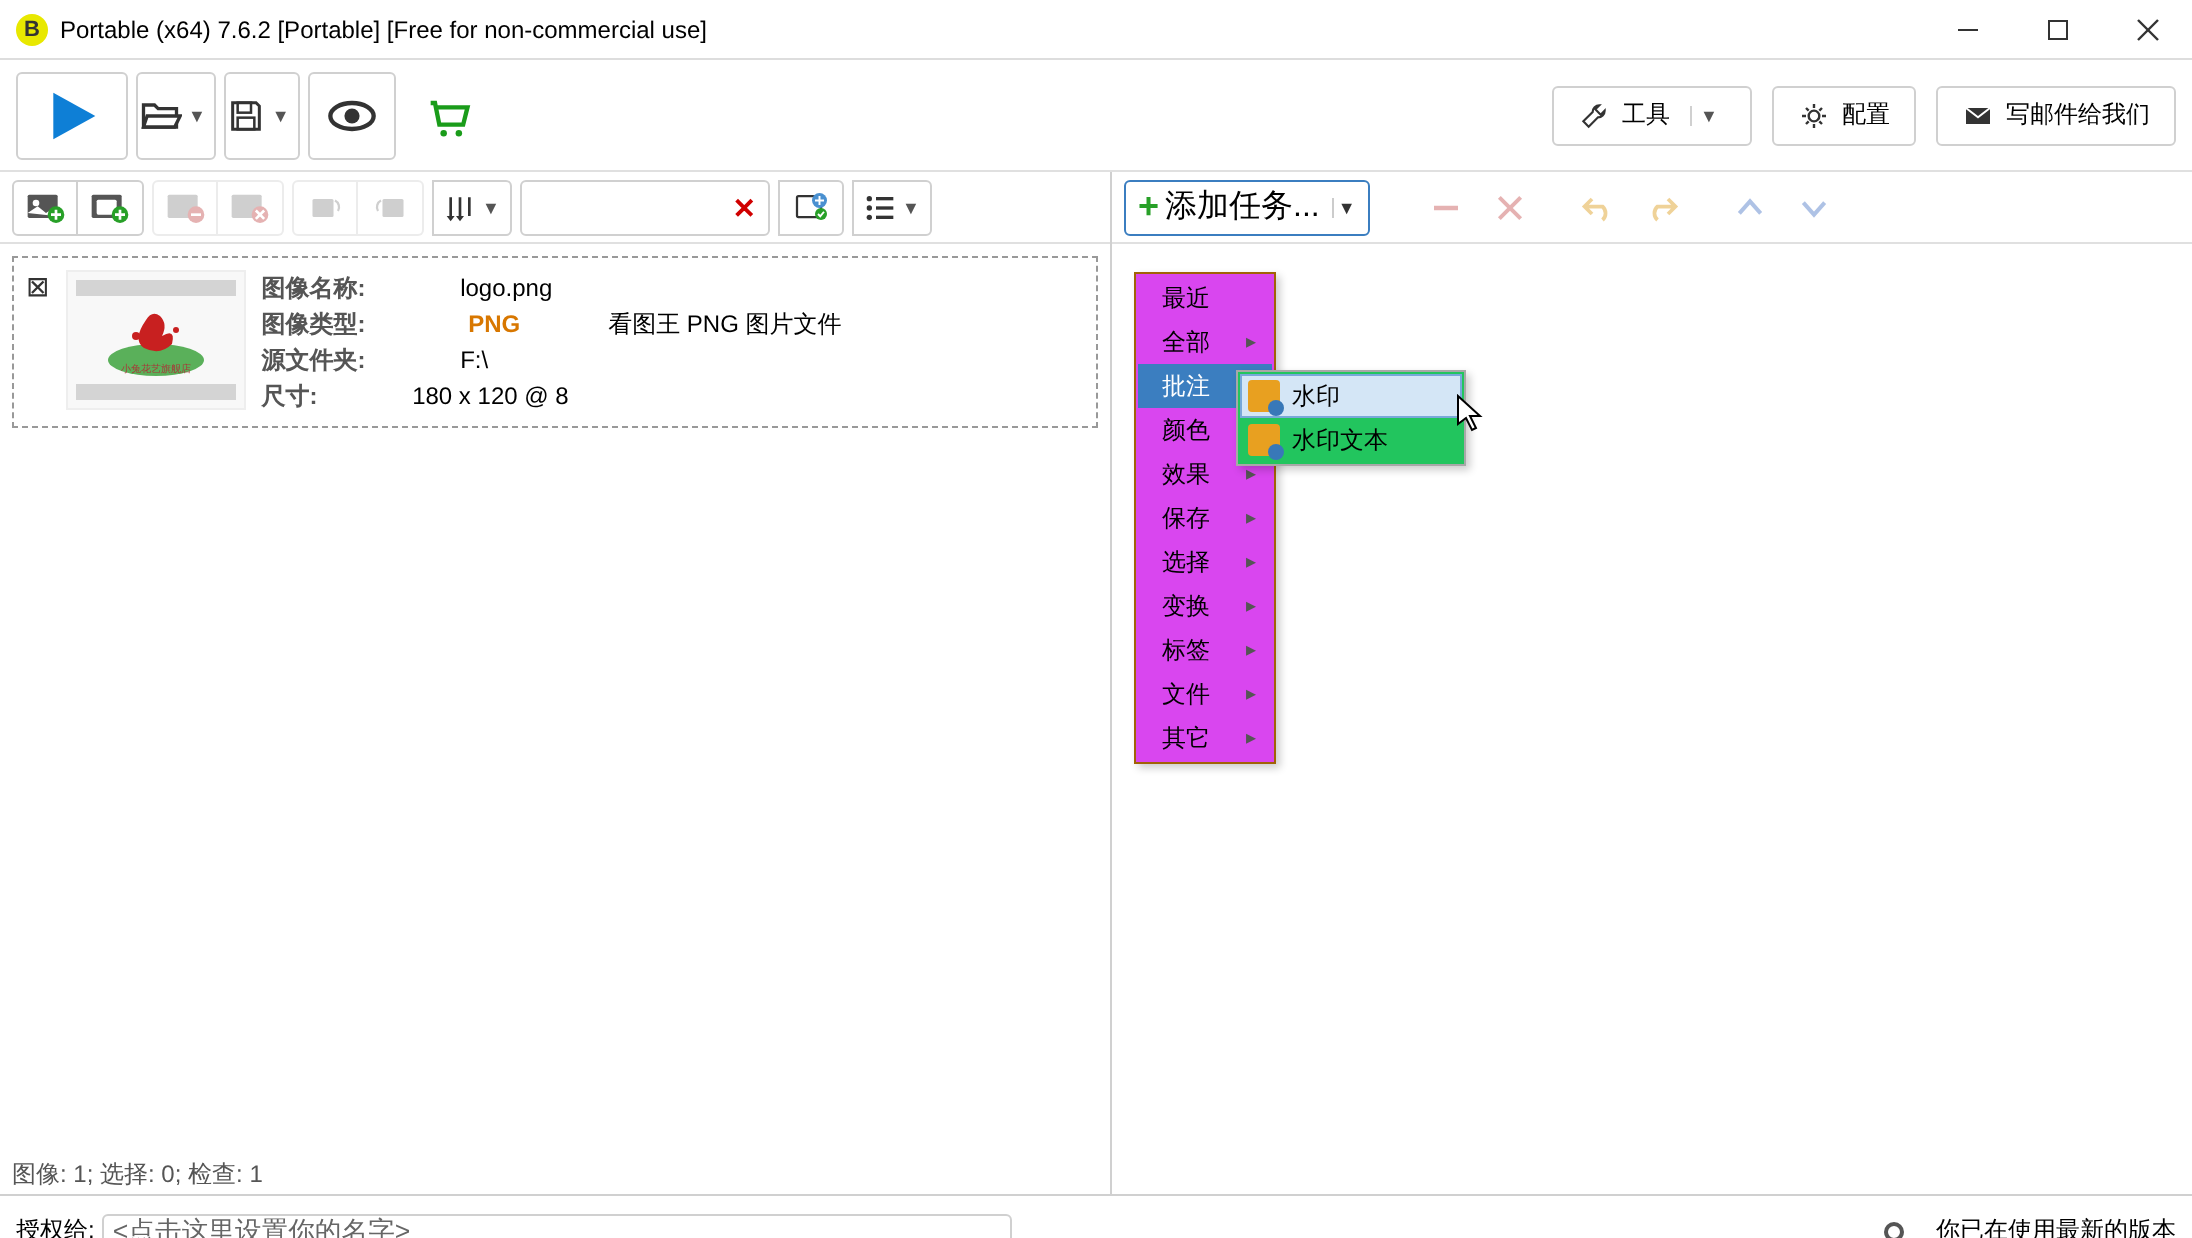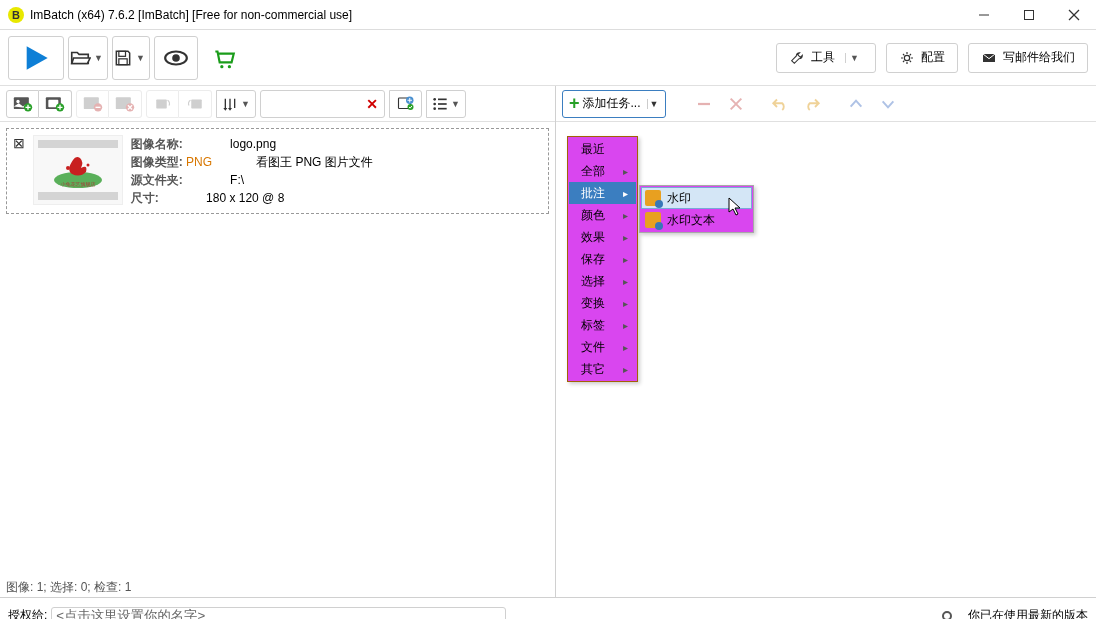--- a/index.html
+++ b/index.html
@@ -47,42 +47,42 @@
     
     
     .image-list { flex: 1; overflow: auto; padding: 6px; }
     .image-item { border: 1px dashed #999; padding: 6px; display: flex; gap: 8px; background: #fff; }
     .item-check { font-size: 14px; color: #333; }
     .item-thumb { width: 90px; height: 70px; background: #f8f8f8; border: 1px solid #eee; display: flex; flex-direction: column; align-items: center; justify-content: center; }
     .item-meta { flex: 1; line-height: 1.5; }
     .meta-row { font-size: 12px; }
     .meta-label { font-weight: bold; color: #555; }
     .meta-val { color: #000; margin-left: 44px; }
-    .orange { color: #d87700; font-weight: normal; }
+    .orange { color: #d87700; font-weight: bold; margin-left: 48px; }
     
     
     .status-line { height: 20px; padding: 2px 6px; font-size: 12px; color: #555; }
     
     
     .add-task-btn { height: 28px; border: 1px solid #3b7ec0; border-radius: 3px; background: #fff; display: flex; align-items: center; padding: 0 4px 0 6px; cursor: pointer; gap: 3px; }
     .add-task-btn .plus { color: #28a028; font-size: 18px; font-weight: bold; }
-    .add-task-btn .lbl { font-size: 12px; }
+    .add-task-btn .lbl { font-size: 16px; }
     .add-task-arrow { width: 14px; border-left: 1px solid #ccc; text-align: center; font-size: 9px; color: #333; margin-left: 3px; }
     
     .task-btn { width: 28px; height: 28px; display: flex; align-items: center; justify-content: center; cursor: pointer; border-radius: 3px; }
     .task-btn.disabled { opacity: 0.4; }
     
     
     .dropdown { position: absolute; top: 136px; left: 567px; width: 71px; background: #d946ef; border: 1px solid #a16207; box-shadow: 2px 2px 4px rgba(0,0,0,0.2); z-index: 100; padding:1px;}
     .dropdown-item { height: 22px; display: flex; align-items: center; justify-content: space-between; padding: 0 8px 0 12px; font-size: 12px; cursor: pointer; }
     .dropdown-item.has-sub::after { content: "▸"; font-size: 10px; color: #555; }
     .dropdown-item.selected { background: #3b7ec0; color: #fff; }
     .dropdown-item.selected::after { color: #fff; }
     
-    .submenu { position: absolute; top: 185px; left: 639px; width: 115px; background: #d946ef; border: 1px solid #a8a8a8; box-shadow: 2px 2px 4px rgba(0,0,0,0.2); z-index: 101; padding:1px; }
+    .submenu { position: absolute; top: 185px; left: 618px; width: 115px; background: #22c55e; border: 1px solid #a8a8a8; box-shadow: 2px 2px 4px rgba(0,0,0,0.2); z-index: 101; padding:1px; }
     .submenu-item { height: 22px; display: flex; align-items: center; padding: 0 8px 0 4px; font-size: 12px; cursor: pointer; gap: 6px; }
     .submenu-item.hover { background: #d4e6f6; border: 1px solid #78a8d8; padding: 0 7px 0 3px; }
     .submenu-icon { width: 16px; height: 16px; background: #e8a020; border-radius: 2px; position: relative; }
     .submenu-icon::after { content: ""; position: absolute; right: -2px; bottom: -2px; width: 8px; height: 8px; background: #3878b8; border-radius: 50%; }
     
     .cursor-arrow { position: absolute; top: 197px; left: 728px; z-index: 102; font-size: 16px; color: #000; pointer-events: none; }
     
     
     .bottom-bar { height: 36px; display: flex; align-items: center; border-top: 1px solid #d0d0d0; padding: 0 8px; font-size: 12px; }
     .authorize-lbl { margin-right: 4px; }
@@ -91,21 +91,21 @@
     .status-dot { width: 10px; height: 10px; border: 2px solid #555; border-radius: 50%; }
     
     
     svg { display: block; }
   </style>
 </head>
 <body>
 
 <div class="title-bar">
   <div class="title-icon">B</div>
-  <div class="title-text">ImBatch (x64) 7.6.2 [ImBatch] [Free for non-commercial use]</div>
+  <div class="title-text">Portable (x64) 7.6.2 [Portable] [Free for non-commercial use]</div>
   <div class="window-controls">
     <div class="window-btn">
       <svg width="12" height="12">
           <line x1="1" y1="6" x2="11" y2="6" stroke="#333" stroke-width="1"></line>
         </svg>
     </div>
     <div class="window-btn">
       <svg width="12" height="12">
           <rect x="1.5" y="1.5" width="9" height="9" stroke="#333" fill="none" stroke-width="1"></rect>
         </svg>

